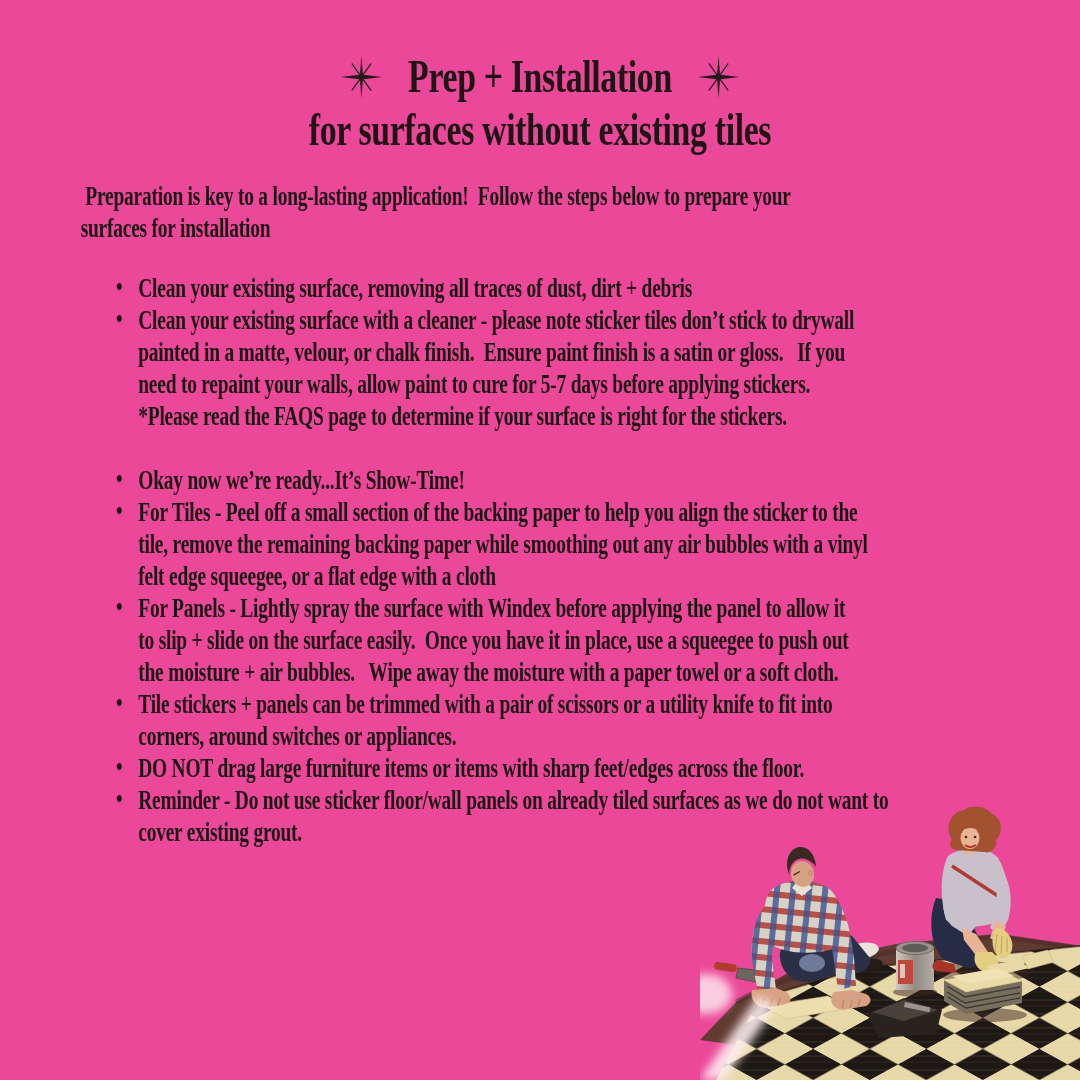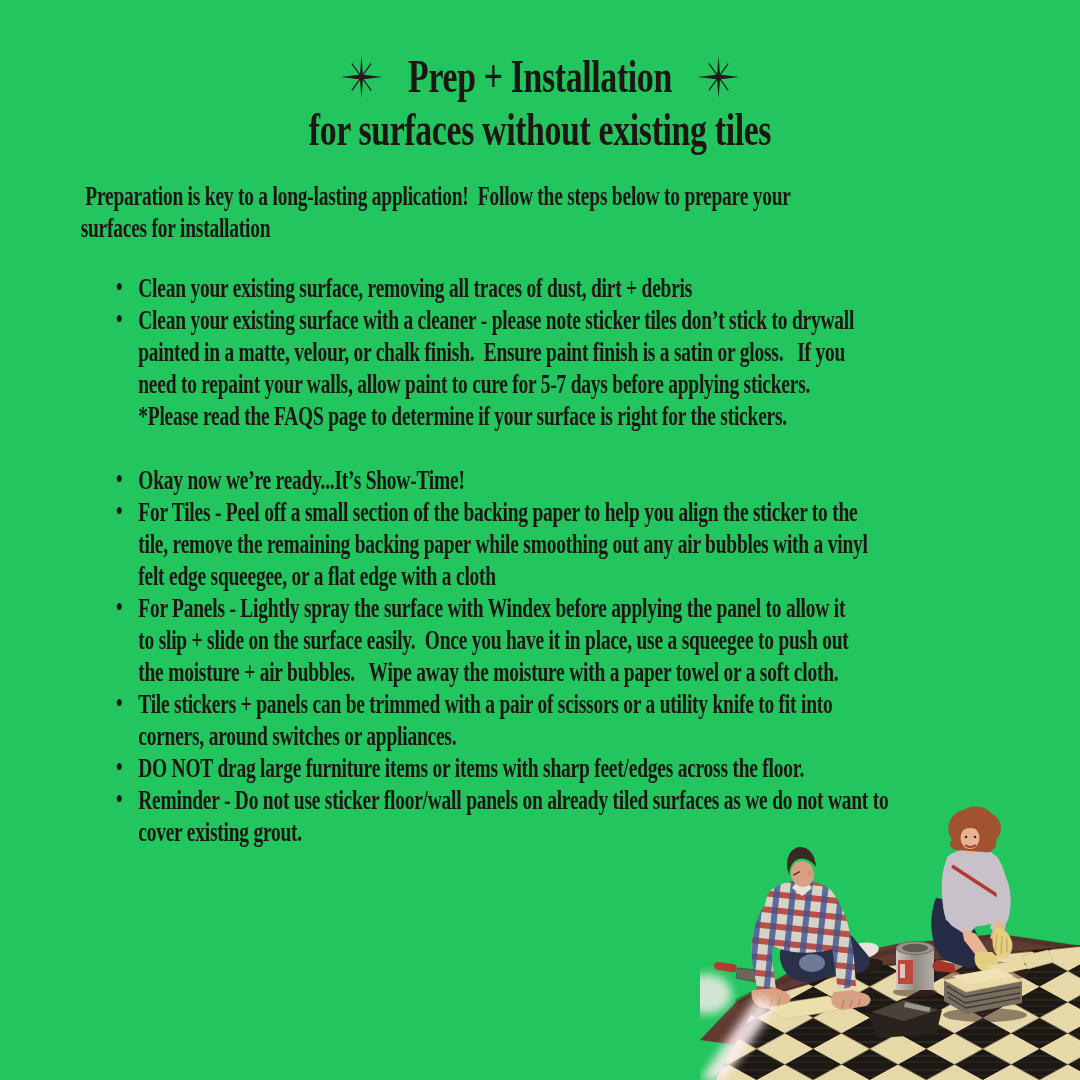--- a/index.html
+++ b/index.html
@@ -1,18 +1,18 @@
 <!DOCTYPE html>
 <html><head>
 <meta charset="utf-8">
 <style>
   html,body{margin:0;padding:0;}
   .stage{
     position:relative;width:1080px;height:1080px;overflow:hidden;
-    background:#22c55e;color:#1d1615;
+    background:#ec4899;color:#1d1615;
     font-family:"Liberation Serif",serif;font-weight:700;
   }
   
   .content{
     position:absolute;top:0;left:0;width:1500px;
     transform:scaleX(0.72);transform-origin:top left;
   }
   .title{margin:50px 0 0;font-size:47px;line-height:53px;text-align:center;letter-spacing:-0.5px;}
   .title-row{display:flex;justify-content:center;align-items:center;gap:34px;}
   .sparkle{flex:0 0 auto;}

